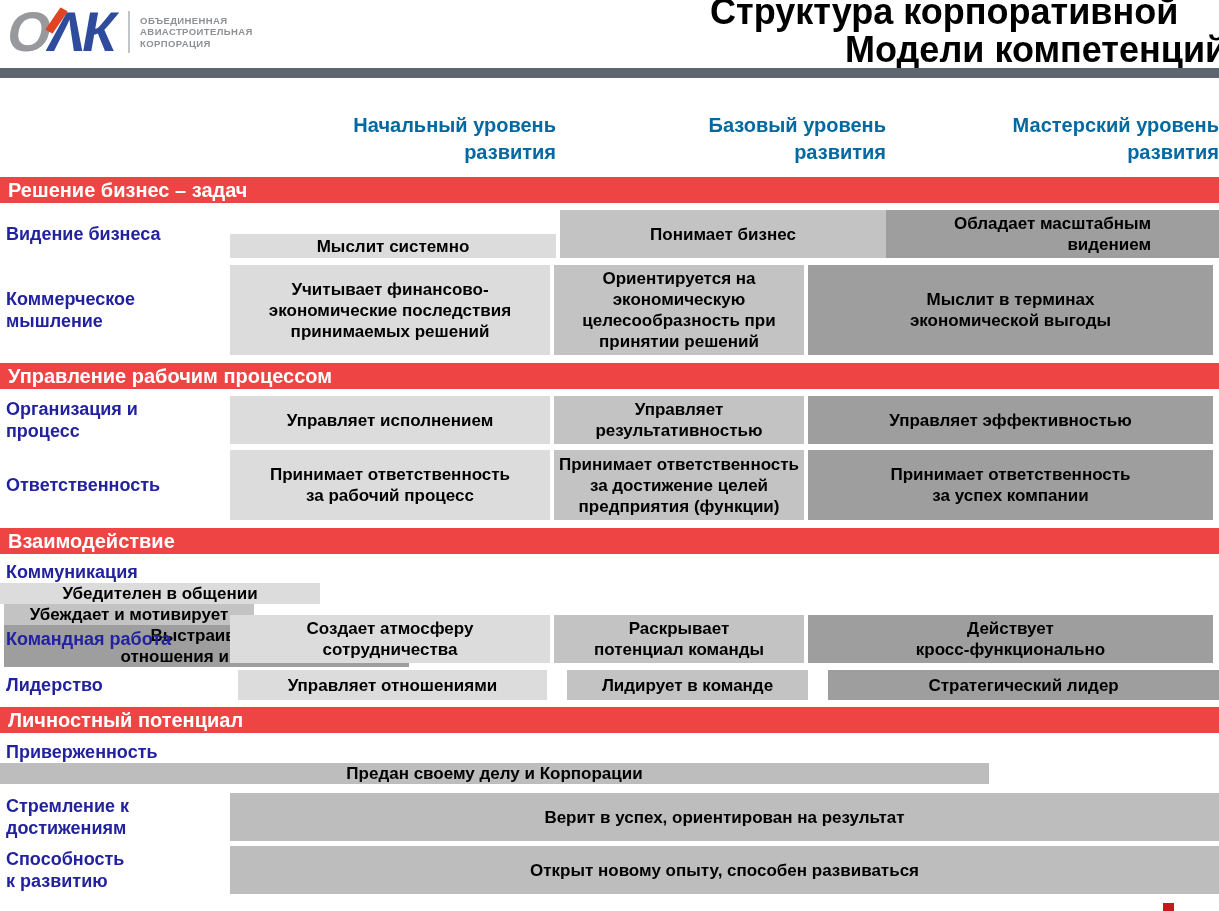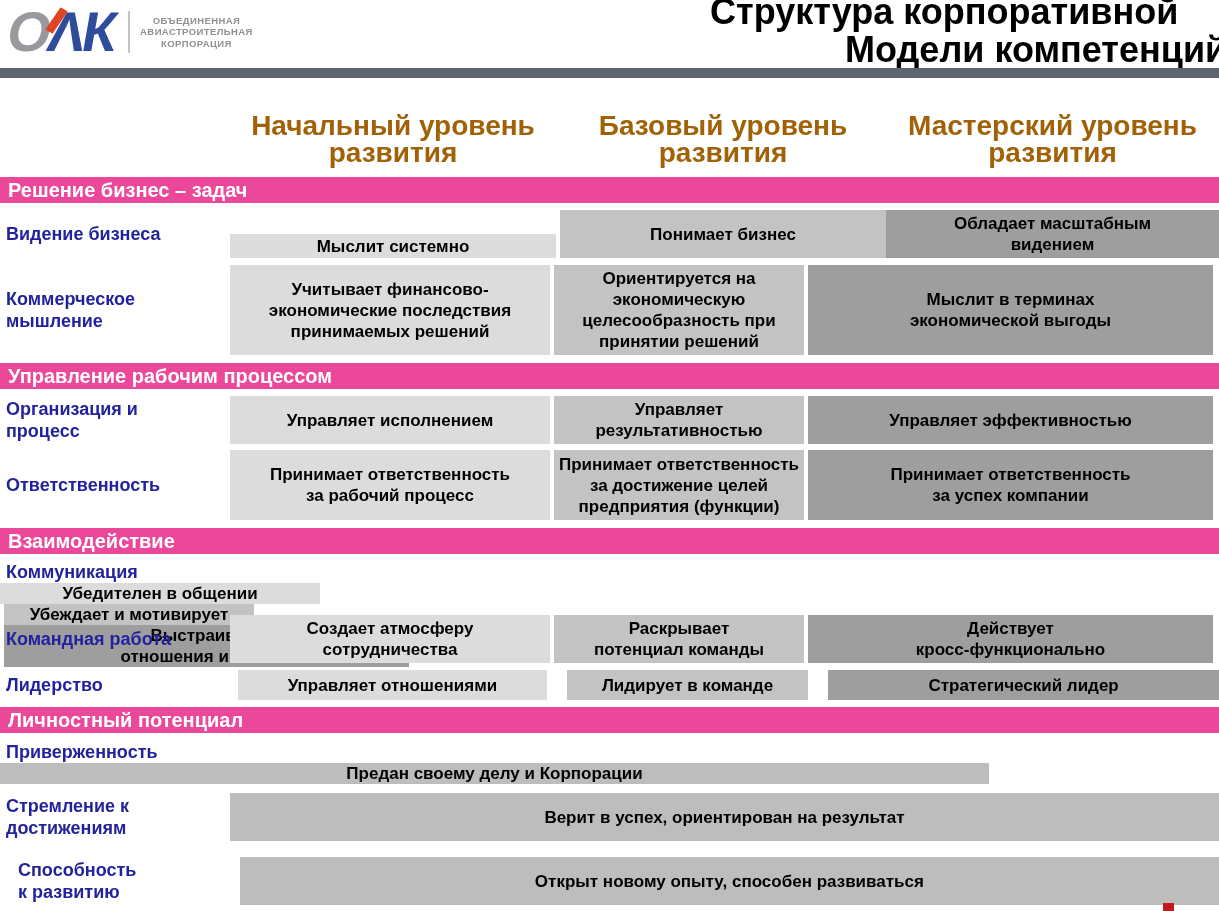--- a/index.html
+++ b/index.html
@@ -17,49 +17,49 @@
   .logo-o { color:#97999c; }
   .logo-a { color:#2e4b9c; position:relative; }
   .logo-accent {
     position:absolute; left:1px; top:4px; width:9px; height:25px;
     background:#e04422; transform:rotate(27deg); border-radius:1px;
   }
   .logo-k { color:#2e4b9c; }
   .logo-divider { width:2px; height:42px; background:#c2c5c7; margin:0 10px 0 14px; }
   .logo-sub {
     font-size:9.5px; font-weight:bold; color:#8d9194; line-height:11.5px;
-    letter-spacing:0.4px; white-space:pre-line;text-align:center;
+    letter-spacing:0.4px; white-space:pre-line;
   }
 
   .title-line1, .title-line2 {
     position:absolute; white-space:nowrap; font-weight:bold; color:#000;
     font-size:36px; line-height:38px;
   }
   .title-line1 { top:-7px; left:710px; }
   .title-line2 { top:31px; left:845px; }
 
   .top-rule { position:absolute; top:68px; left:0; width:1219px; height:10px; background:#5d6670; }
 
   
   .content { position:absolute; top:112px; left:0; width:1219px; }
 
   .col-headers { display:flex; margin-left:230px; }
   .col-header {
-    font-weight:bold; font-size:28px; line-height:27px; color:#a16207;
-    text-align:center; white-space:pre-line;
+    font-weight:bold; font-size:20px; line-height:27px; color:#0369a1;
+    text-align:right; white-space:pre-line;
   }
   .col-header.c1 { width:326px; }
   .col-header.c2 { width:326px; margin-left:4px; }
   .col-header.c3 { width:333px; }
 
   .section-bar {
-    height:26px; background:#ec4899; color:#ffffff; font-weight:bold;
+    height:26px; background:#ef4444; color:#ffffff; font-weight:bold;
     font-size:20px; line-height:26px; padding-left:8px; box-sizing:border-box;
   }
-  .mt5{margin-top:16px;padding-left:12px;} .mt6{margin-top:6px;} .mt7{margin-top:7px;}
+  .mt5{margin-top:5px;} .mt6{margin-top:6px;} .mt7{margin-top:7px;}
   .mt8{margin-top:8px;} .mt11{margin-top:11px;}
 
   .row { display:flex; align-items:stretch; }
   .rh30{height:30px;gap:16px;} .rh46{height:46px;flex-direction:column;} .rh48{height:48px;}
   .rh70{height:70px;} .rh90{height:90px;}
 
   .row-label {
     width:230px; padding-left:6px; box-sizing:border-box;
     display:flex; align-items:center;
     color:#22229e; font-weight:bold; font-size:18px; line-height:22px;
@@ -71,21 +71,21 @@
     color:#000; white-space:pre-line; box-sizing:border-box; padding:0 4px;
   }
   .bg-light  { background:#dcdcdc; }
   .bg-medium { background:#c3c3c3; }
   .bg-dark   { background:#9e9e9e; }
   .bg-full   { background:#bdbdbd; }
 
   
   .row.v1 .cell.c1 { width:326px;margin-top:24px; }
   .row.v1 .cell.c2 { width:326px; margin-left:4px; }
-  .row.v1 .cell.c3 { width:333px; }
+  .row.v1 .cell.c3 { width:333px;text-align:right; }
   
   .row.std .cell.c1 { width:320px; }
   .row.std .cell.c2 { width:250px; margin-left:4px; }
   .row.std .cell.c3 { width:405px; margin-left:4px; }
   
   .row.merged .cell.c1 { width:989px; }
 
   .page-marker { position:absolute; left:1163px; top:903px; width:11px; height:11px; background:#c41a1f; }
 </style>
 </head>

